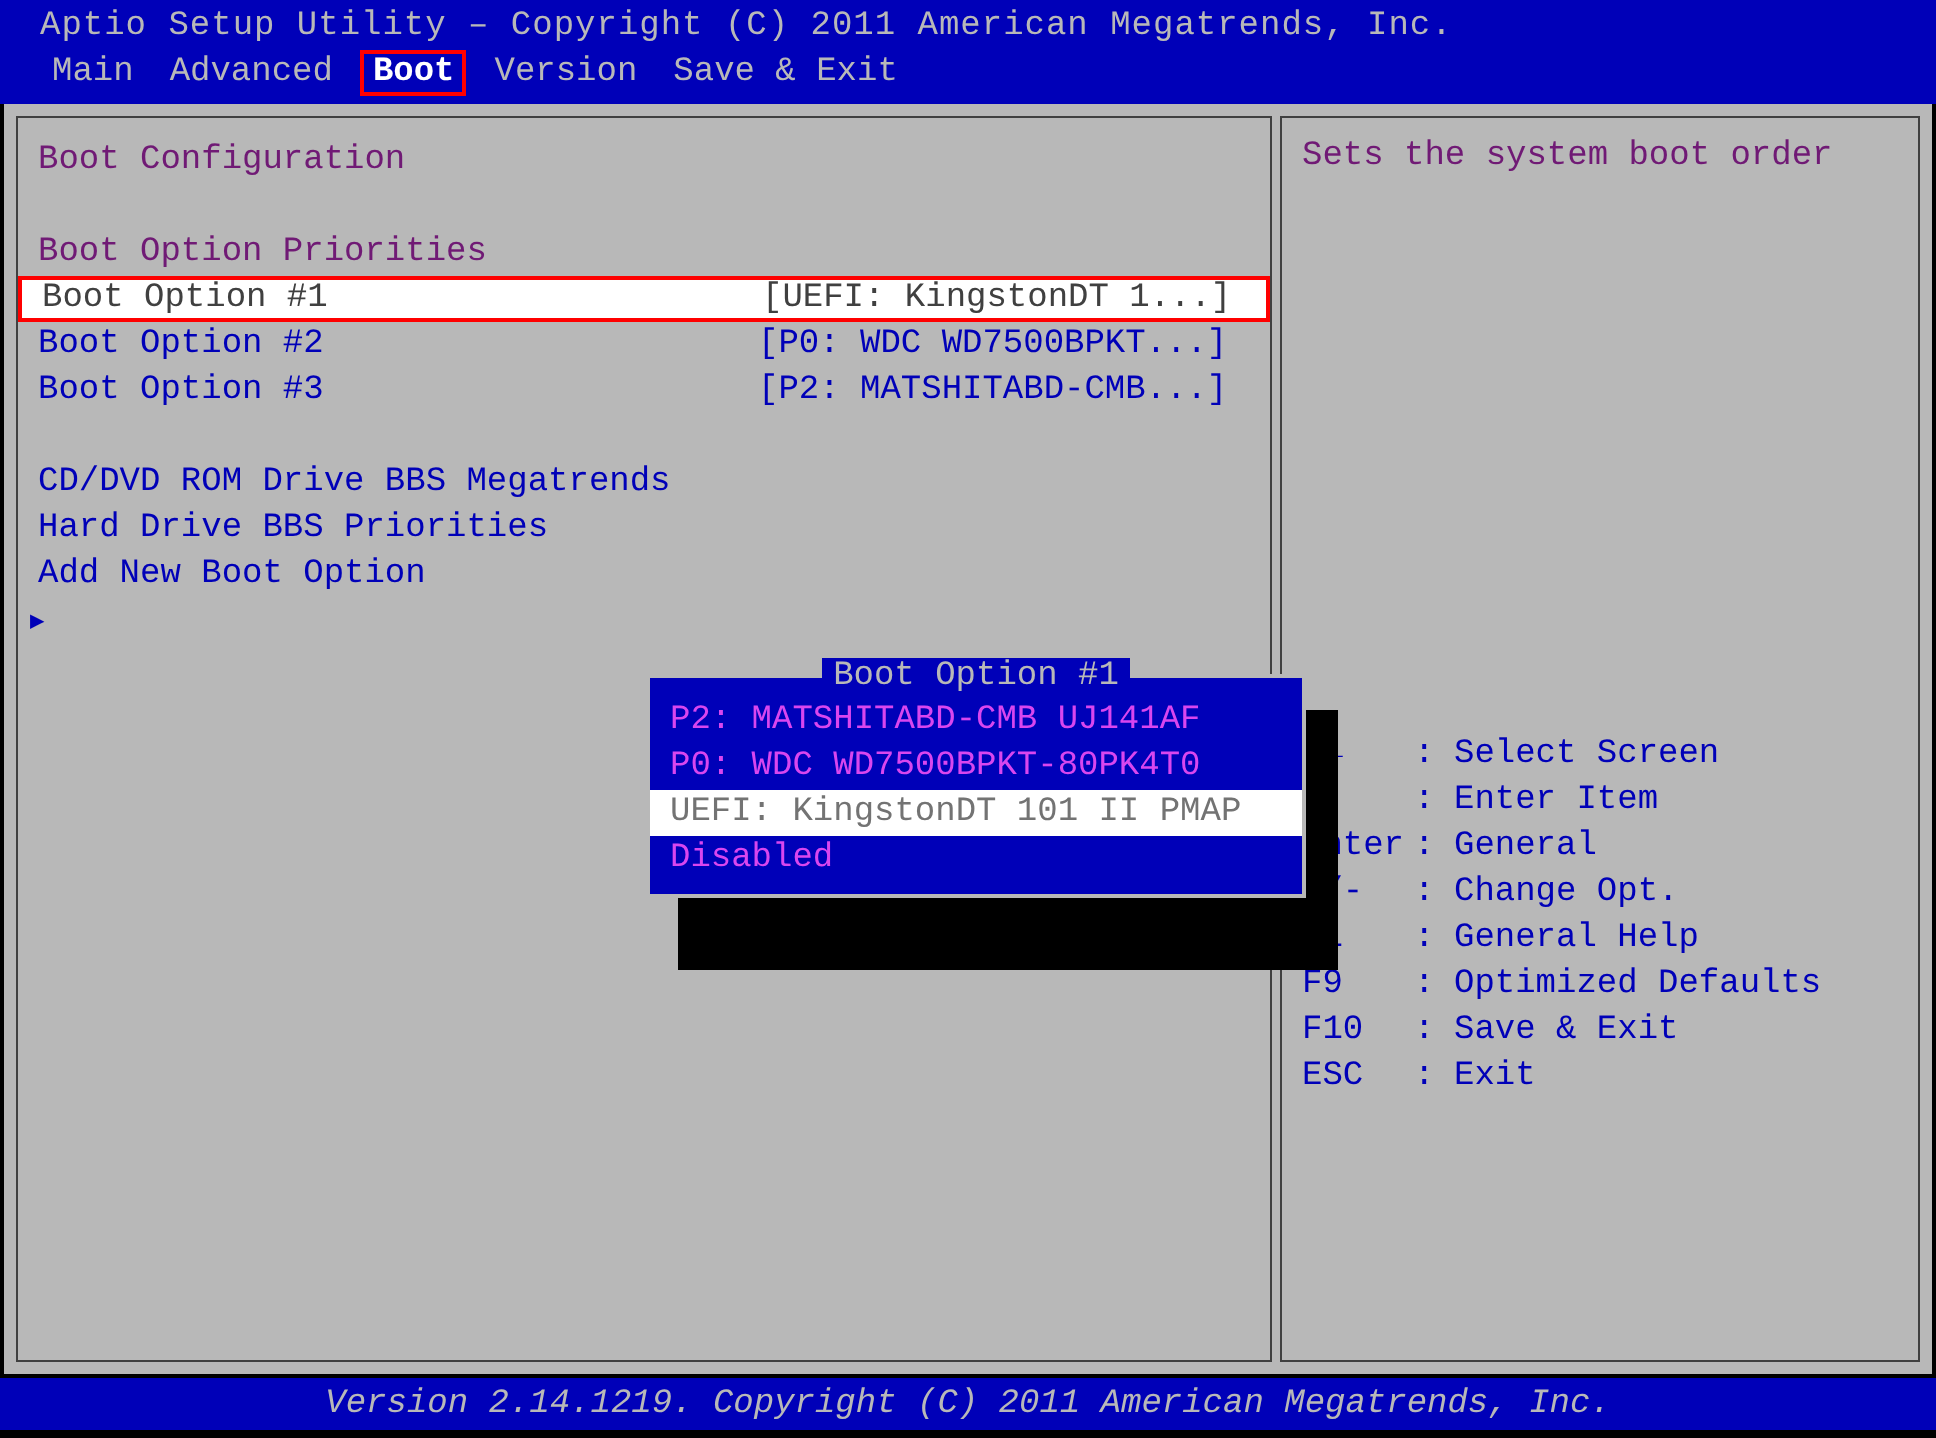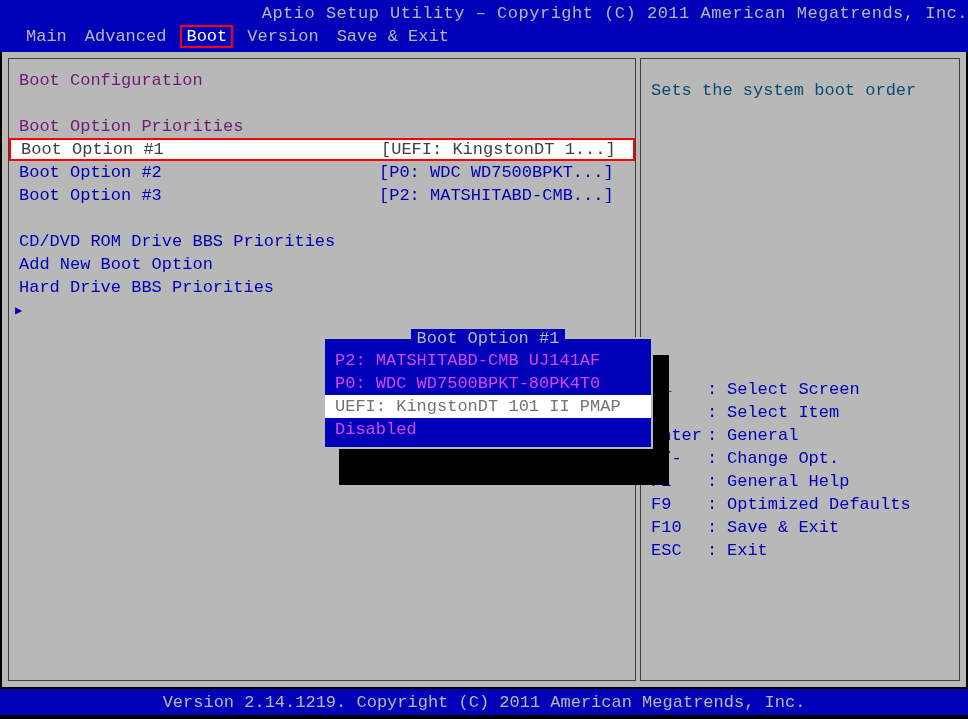--- a/index.html
+++ b/index.html
@@ -13,39 +13,41 @@
     position: relative;
     color: #b8b8b8;
   }
   .header-bar {
     background: #0000b8;
     color: #b8b8b8;
     height: 52px;
     padding: 4px 0 0 0;
   }
   .header-title {
-    text-align: right;
+    text-align: left;
     color: #b8b8b8;
     letter-spacing: 0.5px;
+    padding-left: 20px;
   }
   .menu-bar {
     display: flex;
     gap: 18px;
     padding-left: 26px;
     margin-top: 4px;
     color: #b8b8b8;
   }
   .menu-item { cursor: pointer; }
   .menu-item.active {
     color: #ffffff;
   }
   .highlight-box-red {
     border: 2px solid #ff0000;
     padding: 0 4px;
     margin: -2px -4px;
+    font-weight: bold;
   }
   .main-area {
     background: #b8b8b8;
     height: 637px;
     border: 2px solid #000;
     border-top: none;
     display: flex;
   }
   .left-panel {
     flex: 1;
@@ -79,31 +81,32 @@
     padding-right: 10px;
     border: 2px solid #ff0000;
   }
   .selected-row .label-col, .selected-row .value-col { color: #404040; }
   .submenu-arrow {
     position: absolute;
     left: -4px;
     color: #0000b8;
     font-size: 12px;
   }
-  .help-text { color: #0c4a6e; margin-bottom: 280px; margin-top: 12px;}
+  .help-text { color: #701a75; margin-bottom: 280px;}
   .key-help { display: flex; height: 23px; }
   .key-col { width: 56px; }
   .key-sep { width: 20px; }
   .footer-bar {
     background: #0000b8;
     color: #b8b8b8;
     height: 26px;
     display: flex;
     align-items: center;
     justify-content: center;
+    font-style: italic;
   }
   .popup-shadow {
     position: absolute;
     left: 330px;
     top: 296px;
     width: 330px;
     height: 130px;
     background: #000;
   }
   .popup {
@@ -169,27 +172,27 @@
     <div class="row">
       <span class="label-col">Boot Option #2</span>
       <span class="value-col">[P0: WDC WD7500BPKT...]</span>
     </div>
     <div class="row">
       <span class="label-col">Boot Option #3</span>
       <span class="value-col">[P2: MATSHITABD-CMB...]</span>
     </div>
     <div class="row"></div>
     <div class="row">
-      <span>CD/DVD ROM Drive BBS Priorities</span>
+      <span>CD/DVD ROM Drive BBS Megatrends</span>
+    </div>
+    <div class="row">
+      <span>Hard Drive BBS Priorities</span>
     </div>
     <div class="row">
       <span>Add New Boot Option</span>
-    </div>
-    <div class="row">
-      <span>Hard Drive BBS Priorities</span>
     </div>
     <div class="row" style="position:relative">
       <span class="submenu-arrow">▶</span>
     </div>
 
     <div class="popup-shadow"></div>
     <div class="popup">
       <div class="popup-title-bar">
         <span class="popup-title">Boot Option #1</span>
       </div>
@@ -203,21 +206,21 @@
   <div class="right-panel">
     <div class="help-text">Sets the system boot order</div>
     <div class="key-help">
       <span class="key-col">→←</span>
         <span class="key-sep">:</span>
         <span>Select Screen</span>
     </div>
     <div class="key-help">
       <span class="key-col">↑↓</span>
         <span class="key-sep">:</span>
-        <span>Select Item</span>
+        <span>Enter Item</span>
     </div>
     <div class="key-help">
       <span class="key-col">Enter</span>
         <span class="key-sep">:</span>
         <span>General</span>
     </div>
     <div class="key-help">
       <span class="key-col">+/-</span>
         <span class="key-sep">:</span>
         <span>Change Opt.</span>

